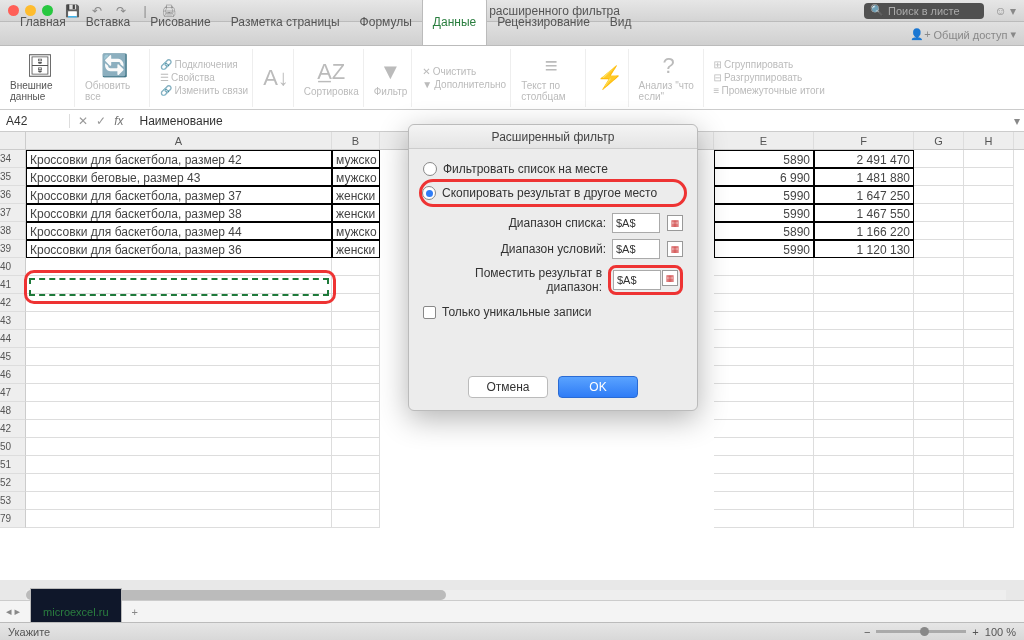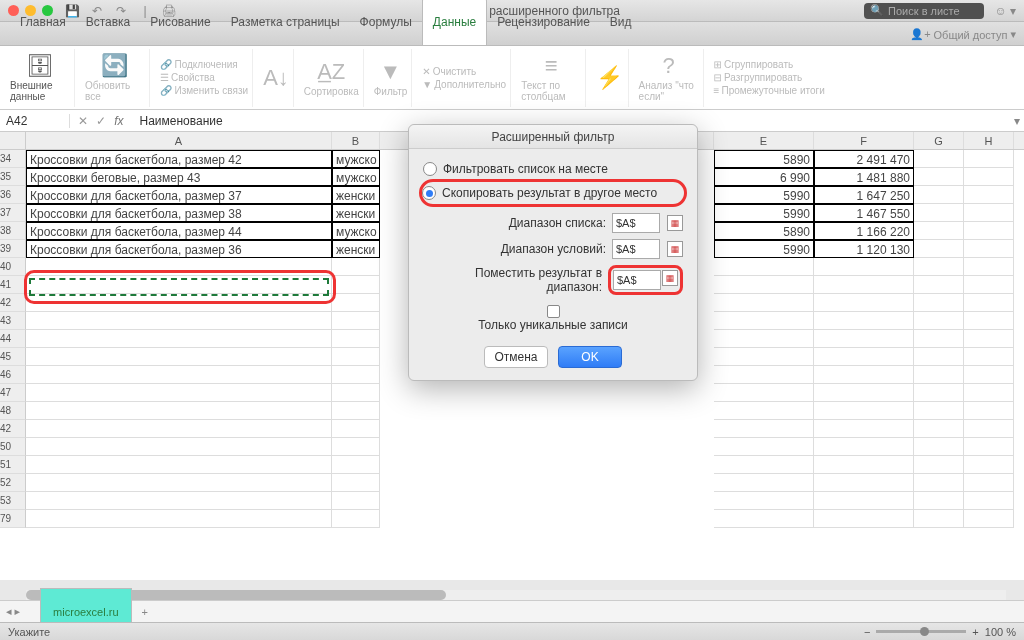--- a/index.html
+++ b/index.html
@@ -65,31 +65,31 @@
 .dlg-body { padding:10px 14px 12px; font-size:12px; color:#333; }
 .radio-row { display:flex; align-items:center; gap:6px; margin:3px 0; }
 .radio { width:14px; height:14px; border-radius:50%; border:1px solid #888; background:#fff; display:inline-flex; align-items:center; justify-content:center;}
 .radio.on::after{content:"";width:7px;height:7px;border-radius:50%;background:#2f7cf6;}
 .red-oval { border:3px solid #e33; border-radius:14px; padding:1px 4px 1px 0; margin:2px -4px 6px -4px;}
 .field-row { display:flex; align-items:center; justify-content:flex-end; gap:6px; margin:6px 0;}
 .field-row label{flex:1; text-align:right;}
 .refbox { width:48px; height:20px; background:#fff; border:1px solid #aaa; display:flex; align-items:center; padding:0 3px; font-size:11px;}
 .refbtn { width:16px;height:16px;border:1px solid #999;background:#fff;font-size:9px;display:inline-flex;align-items:center;justify-content:center;margin-left:1px;color:#c33;}
 .red-box { border:3px solid #e33; border-radius:8px; padding:2px; display:inline-flex;}
-.chk-row{display:flex;align-items:center;margin-top:10px;flex-direction:column;}
+.chk-row{display:flex;align-items:center;gap:6px;margin-top:10px;}
 .chk{width:13px;height:13px;border:1px solid #888;background:#fff;border-radius:2px;}
 .dlg-buttons{display:flex;justify-content:center;gap:10px;margin-top:14px;}
-.btn{width:64px;height:22px;border-radius:4px;font-size:12px;display:flex;align-items:center;justify-content:center;}
+.btn{width:80px;height:22px;border-radius:4px;font-size:12px;display:flex;align-items:center;justify-content:center;margin-top:43px;}
 .btn-default{background:#fff;border:1px solid #bbb;}
 .btn-primary{background:linear-gradient(#5aa3ff,#2f7cf6);color:#fff;border:1px solid #2a6bd4;}
 
 
 .sheetbar { position:absolute; bottom:18px; left:0; right:0; height:22px; background:#f4f4f4; border-top:1px solid #ccc; display:flex; align-items:center; font-size:11px;}
 .sheet-nav{display:flex;gap:2px;padding:0 6px;color:#888;}
-.sheet-tab{background:#5eead4;border:1px solid #bbb;border-bottom:none;padding:17px 12px;margin-left:14px;color:#2a7e3f;font-weight:500;}
+.sheet-tab{background:#0f172a;border:1px solid #bbb;border-bottom:none;padding:17px 12px;margin-left:4px;color:#2a7e3f;font-weight:500;}
 .sheet-add{margin-left:4px;color:#888;padding:2px 6px;}
 .hscroll{position:absolute;bottom:40px;left:26px;right:18px;height:10px;background:#eee;}
 .hscroll .thumb{position:absolute;left:0;width:420px;height:10px;background:#bbb;border-radius:5px;}
 .statusbar { position:absolute; bottom:0; left:0; right:0; height:18px; background:linear-gradient(#e6e6e6,#d8d8d8); border-top:1px solid #bbb; display:flex; align-items:center; padding:0 8px; font-size:11px; color:#555;}
 .statusbar .zoom{margin-left:auto;display:flex;align-items:center;gap:6px;}
 .slider{width:90px;height:3px;background:#aaa;position:relative;}
 .slider::after{content:"";position:absolute;left:44px;top:-3px;width:9px;height:9px;background:#888;border-radius:50%;}
 </style>
 </head>
 <body>

